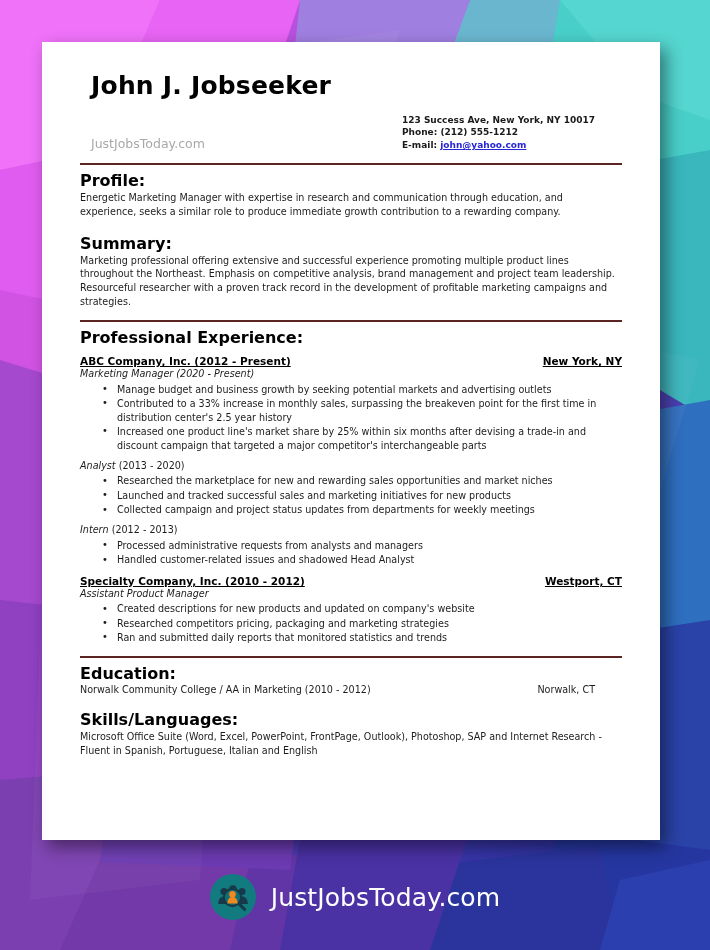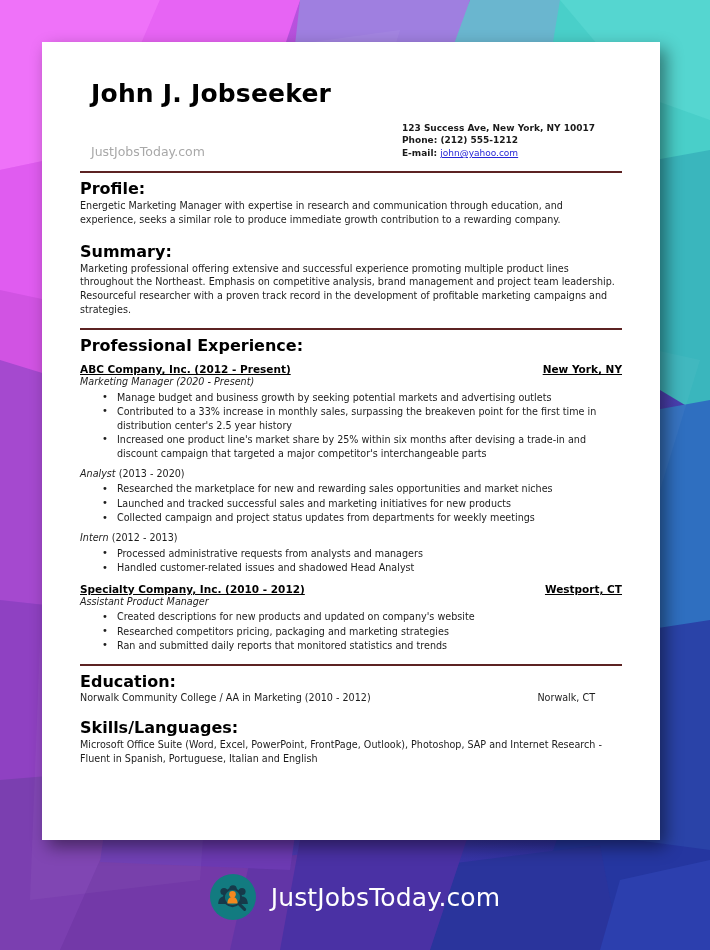--- a/index.html
+++ b/index.html
@@ -32,21 +32,21 @@
     top: 42px;
     width: 618px;
     height: 798px;
     background: #ffffff;
     z-index: 2;
     box-shadow: 6px 7px 16px rgba(0,0,0,0.45);
     padding: 0;
   }
 
   #page-inner {
-    padding: 38px 38px 0 38px;
+    padding: 30px 38px 0 38px;
     height: 100%;
   }
 
   
   .hdr-name {
     font-family: "DejaVu Sans", sans-serif;
     font-size: 25px;
     font-weight: bold;
     color: #000000;
     letter-spacing: 0.2px;
@@ -75,21 +75,21 @@
     font-weight: bold;
     color: #1a1a1a;
     line-height: 1.42;
     text-align: left;
     margin-right: 27px;
   }
 
   .hdr-contact a {
     color: #2626d6;
     text-decoration: underline;
-    font-weight: normal;
+    font-weight: bold;
   }
 
   
   .rule {
     height: 2.5px;
     background: #5c2323;
     margin: 11px 0 0 0;
   }
 
   

